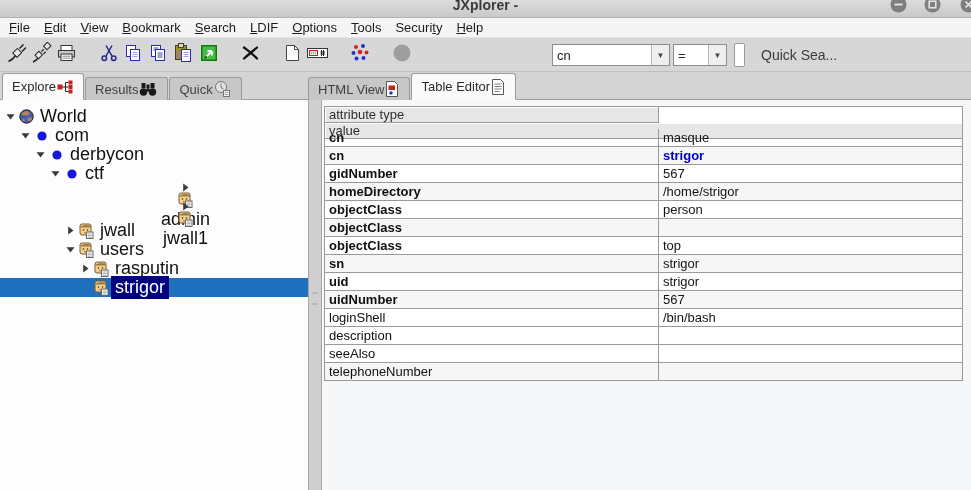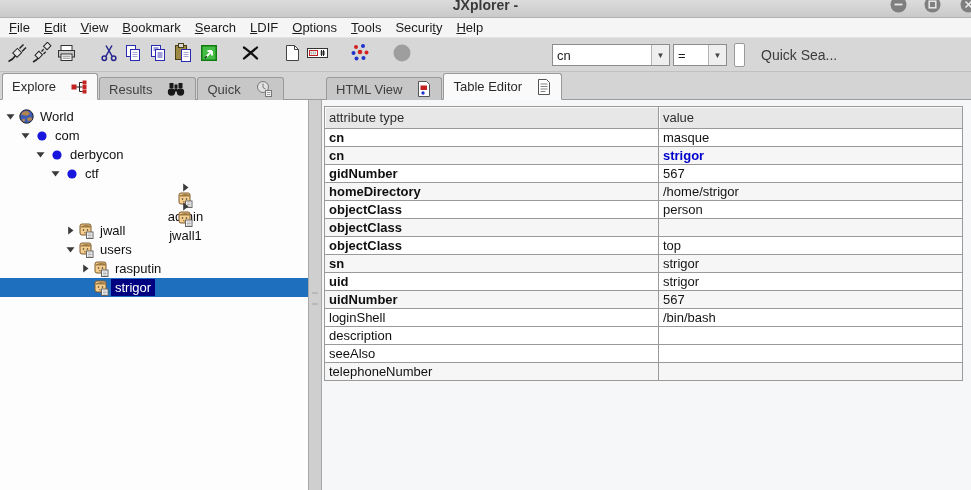--- a/index.html
+++ b/index.html
@@ -65,23 +65,23 @@
   .quick-search { margin-left: 16px; font-size: 14px; color: #3c3c3c; }
 
   
   .tabstrip {
     height: 28px; background: #d4d4d4;
     border-bottom: 1px solid #9c9c9c;
     position: relative;
   }
   .tabgroup { position: absolute; bottom: -1px; display: flex; align-items: flex-end; }
   #left-tabs { left: 2px; }
-  #right-tabs { left: 326px; align-items: flex-end; }
+  #right-tabs { left: 308px; align-items: flex-end; }
   .tab {
-    height: 23px; display: flex; align-items: center; gap: 14px;
+    height: 23px; display: flex; align-items: center; gap: 0;
     padding: 0 9px; margin-right: 1px;
     background: #c7c7c7; border: 1px solid #9a9a9a; border-bottom: none;
     border-radius: 3px 3px 0 0;
     font-size: 13px; color: #3f3f3f; white-space: nowrap; margin-top: 40px;
   }
   .tab.selected { height: 27px; background: #fafafa; color: #2a2a2a; z-index: 2; border-bottom: 1px solid #fafafa; }
   .tab .tabicon { display: flex; align-items: center; }
 
   
   .content { position: absolute; top: 100px; left: 0; right: 0; bottom: 0; display: flex; }
@@ -91,33 +91,33 @@
     border-left: 1px solid #a8a8a8; border-right: 1px solid #a8a8a8;
     position: relative;
   }
   .splitter::before {
     content: ""; position: absolute; left: 3px; top: 192px; width: 6px; height: 9px;
     border-top: 2px solid #b9b9b9; border-bottom: 2px solid #b9b9b9;
   }
   .editor-panel { flex: 1; background: #f6f7f9; position: relative; }
 
   
-  .trow { height: 19px; display: flex; align-items: center; font-size: 13px; color: #111; white-space: nowrap; }
+  .trow { height: 19px; display: flex; align-items: center; font-size: 18px; color: #111; white-space: nowrap; }
   .trow .expander { width: 14px; display: flex; justify-content: center; align-items: center; flex: none; }
   .trow .ticon { width: 19px; display: flex; justify-content: center; align-items: center; flex: none; }
   .trow .tlabel { padding: 1px 4px; }
   .trow.selected .tlabel { color: #ffffff; }
 
   
   .attr-table {
     position: absolute; left: 2px; top: 6px; width: 639px;
     border-left: 1px solid #9a9a9a; border-top: 1px solid #9a9a9a; border-right: 1px solid #9a9a9a;
     background: #ffffff;
   }
-  .thead { display: flex; height: 22px; }
+  .thead { display: flex; height: 22px; flex-direction: column; }
   .th {
     background: #e7e7e7;
     border-right: 1px solid #9a9a9a; border-bottom: 1px solid #9a9a9a;
     box-shadow: inset 1px 1px 0 #fbfbfb;
     font-size: 13px; color: #2e2e2e;
     display: flex; align-items: center; padding-left: 4px;
   }
   .th.attr { width: 334px; }
   .th.val { flex: 1; border-right: none; }
   .trow-t { display: flex; height: 18px; border-bottom: 1px solid #9a9a9a; background: #fff; font-size: 13px; }

